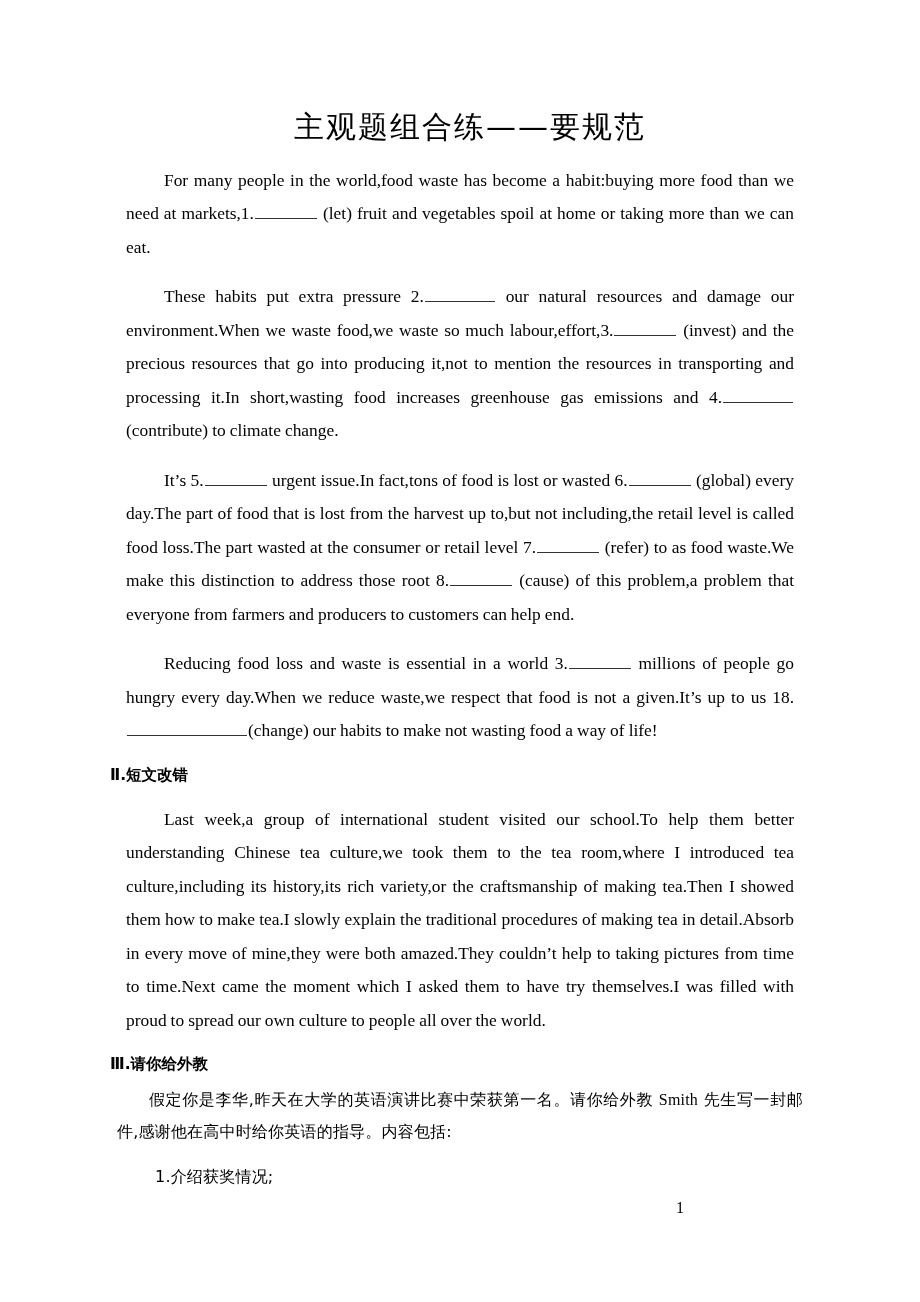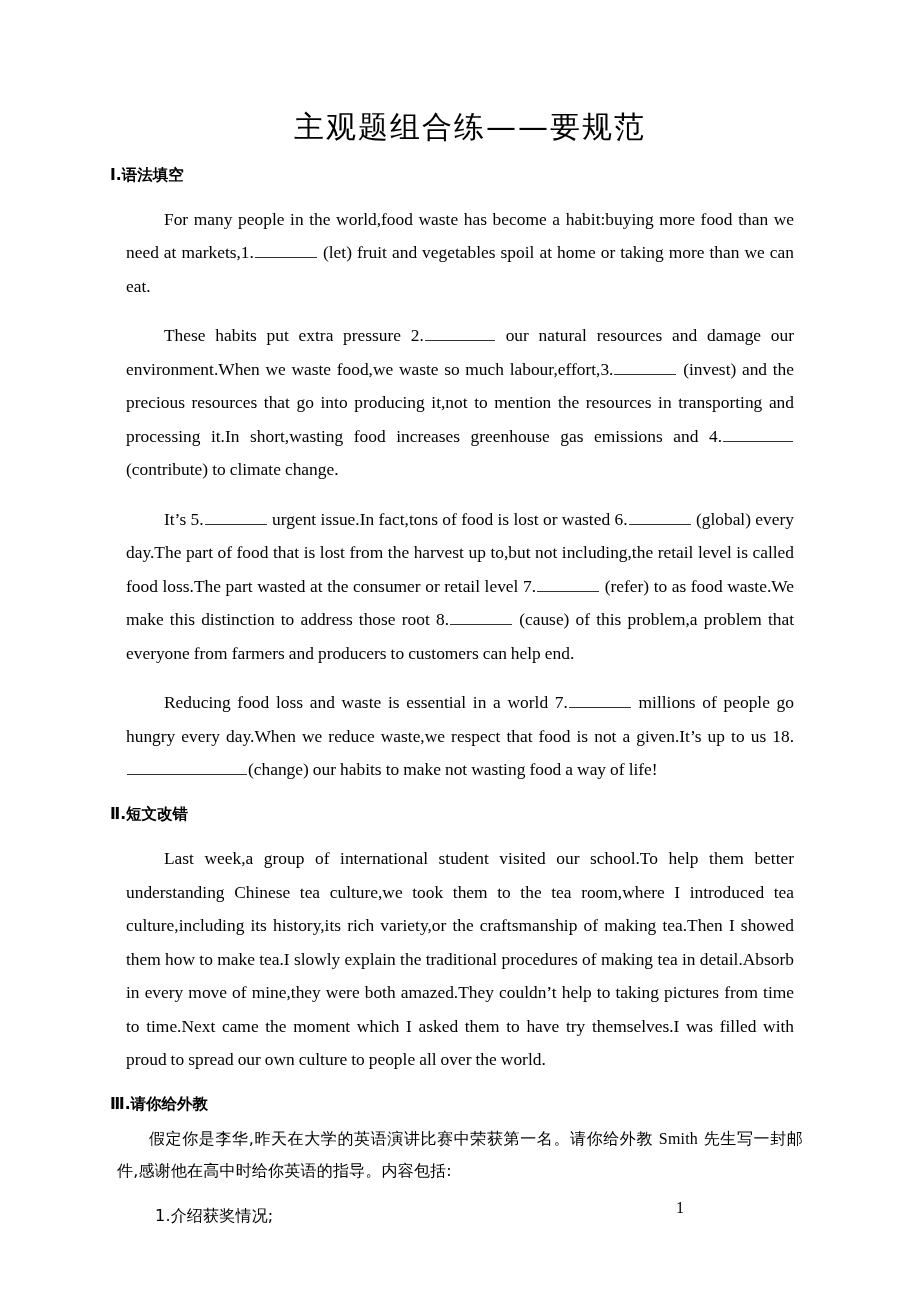--- a/index.html
+++ b/index.html
@@ -108,29 +108,28 @@
   }
 </style>
 </head>
 <body>
 
 <div class="page">
   <div class="content">
 
     <h1 class="doc-title">主观题组合练——要规范</h1>
 
-    <div class="sec-head"><span>Ⅰ.语法填空</span></div>
 
     <p class="para"><span>For many people in the world,food waste has become a habit:buying more food than we need at markets,1.</span><span class="blank w1"></span> <span>(let) fruit and vegetables spoil at home or taking more than we can eat.</span></p>
 
     <p class="para"><span>These habits put extra pressure 2.</span><span class="blank w2"></span> <span>our natural resources and damage our environment.When we waste food,we waste so much labour,effort,3.</span><span class="blank w1"></span> <span>(invest) and the precious resources that go into producing it,not to mention the resources in transporting and processing it.In short,wasting food increases greenhouse gas emissions and 4.</span><span class="blank w2"></span> <span>(contribute) to climate change.</span></p>
 
     <p class="para"><span>It’s 5.</span><span class="blank w1"></span> <span>urgent issue.In fact,tons of food is lost or wasted 6.</span><span class="blank w1"></span> <span>(global) every day.The part of food that is lost from the harvest up to,but not including,the retail level is called food loss.The part wasted at the consumer or retail level 7.</span><span class="blank w1"></span> <span>(refer) to as food waste.We make this distinction to address those root 8.</span><span class="blank w1"></span> <span>(cause) of this problem,a problem that everyone from farmers and producers to customers can help end.</span></p>
 
-    <p class="para"><span>Reducing food loss and waste is essential in a world 7.</span><span class="blank w1"></span> <span>millions of people go hungry every day.When we reduce waste,we respect that food is not a given.It’s up to us 18.</span><span class="blank w3"></span><span>(change) our habits to make not wasting food a way of life!</span></p>
+    <p class="para"><span>Reducing food loss and waste is essential in a world 3.</span><span class="blank w1"></span> <span>millions of people go hungry every day.When we reduce waste,we respect that food is not a given.It’s up to us 18.</span><span class="blank w3"></span><span>(change) our habits to make not wasting food a way of life!</span></p>
 
     <div class="sec-head"><span>Ⅱ.短文改错</span></div>
 
     <p class="para">Last week,a group of international student visited our school.To help them better understanding Chinese tea culture,we took them to the tea room,where I introduced tea culture,including its history,its rich variety,or the craftsmanship of making tea.Then I showed them how to make tea.I slowly explain the traditional procedures of making tea in detail.Absorb in every move of mine,they were both amazed.They couldn’t help to taking pictures from time to time.Next came the moment which I asked them to have try themselves.I was filled with proud to spread our own culture to people all over the world.</p>
 
     <div class="sec-head"><span>Ⅲ.请你给外教</span></div>
 
     <p class="cn-para"><span>假定你是李华,昨天在大学的英语演讲比赛中荣获第一名。请你给外教 </span><span class="en-inline">Smith</span><span> 先生写一封邮件,感谢他在高中时给你英语的指导。内容包括:</span></p>
 
     <p class="cn-list">1.介绍获奖情况;</p>

